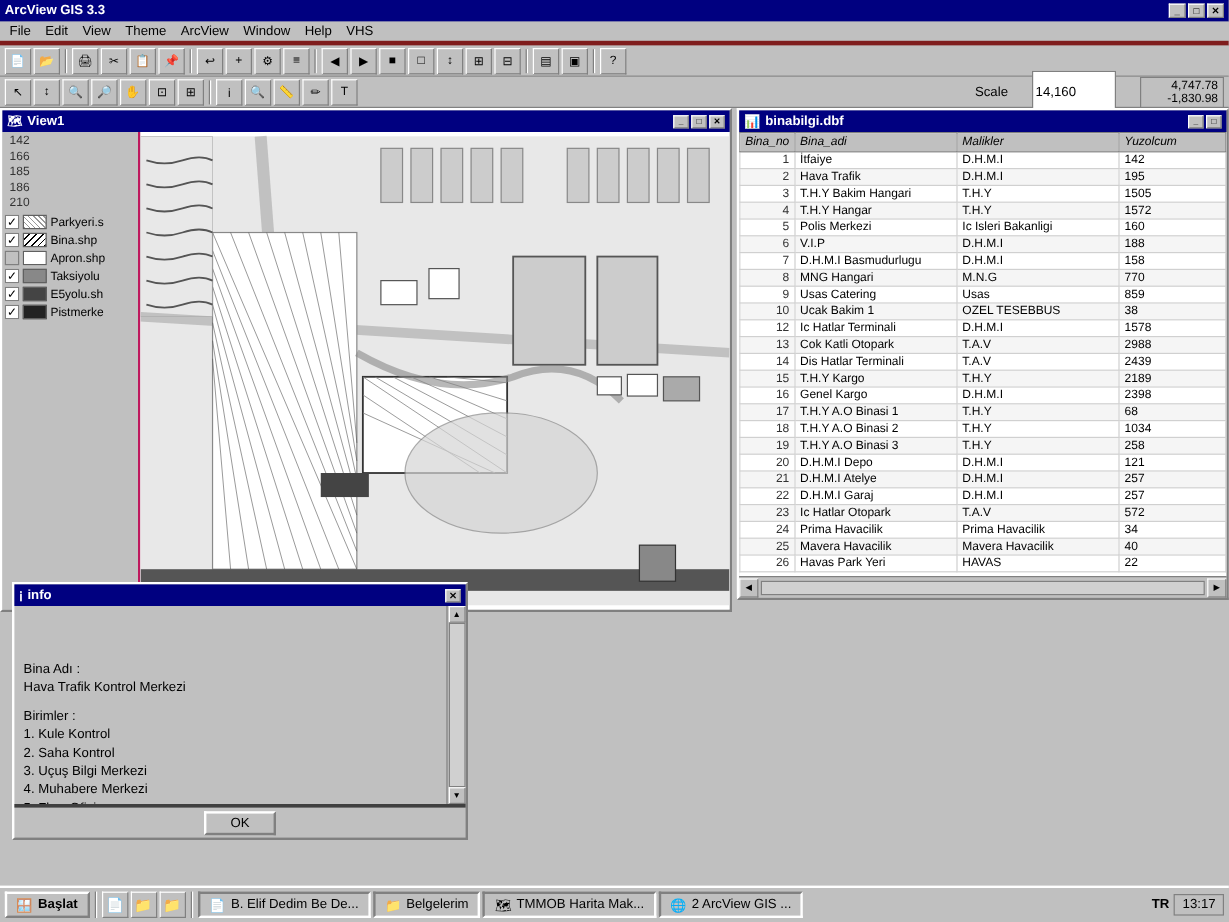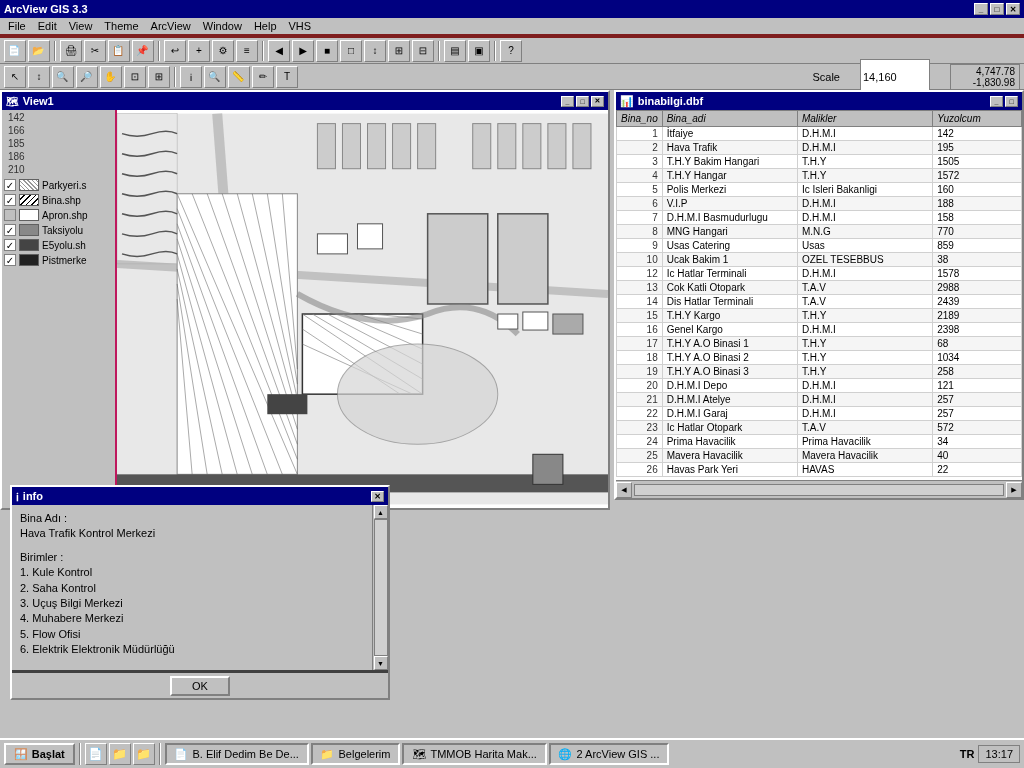--- a/index.html
+++ b/index.html
@@ -218,20 +218,21 @@
     .info-body {
       display: flex;
       height: calc(100% - 18px - 28px);
     }
     .info-text {
       flex: 1;
       padding: 6px 8px;
       font-size: 11px;
       line-height: 1.4;
       overflow-y: auto;
+      margin-top: 40px;
     }
     .info-scrollbar {
       width: 16px;
       background: #c0c0c0;
       border-left: 1px solid #808080;
       display: flex;
       flex-direction: column;
       align-items: center;
     }
     .scroll-btn {

